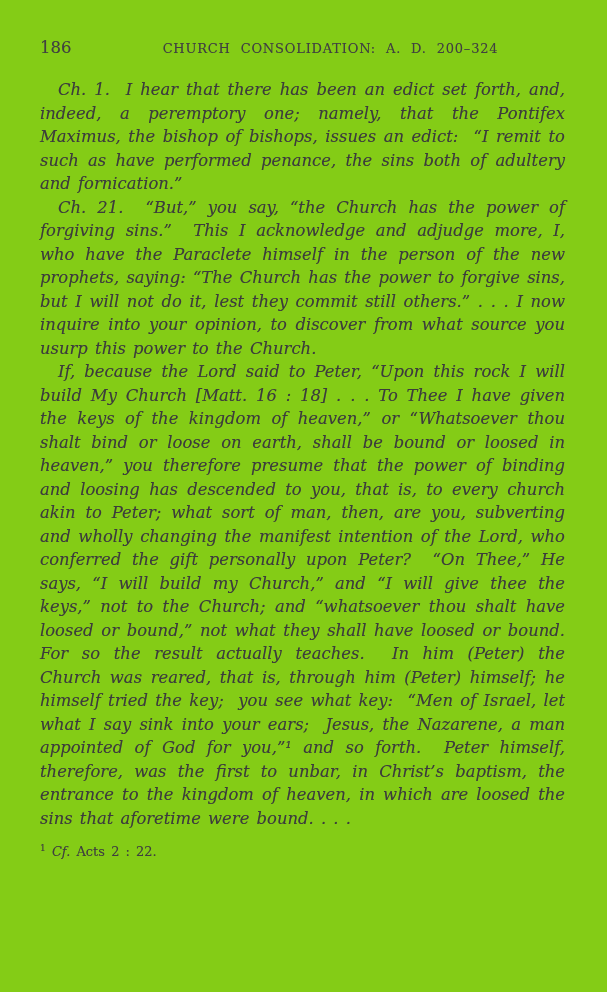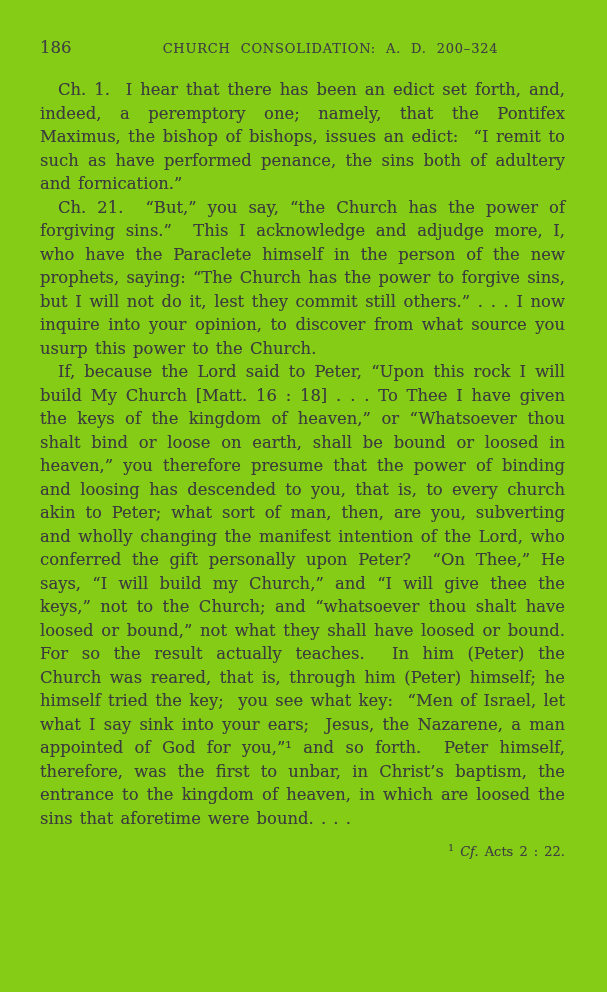--- a/index.html
+++ b/index.html
@@ -48,27 +48,28 @@
     white-space: pre-wrap;
   }
   .body-para {
     margin: 0;
     font-size: 16.4px;
     line-height: 23.5px;
     text-align: justify;
     text-indent: 18px;
     word-spacing: 2px;
     white-space: pre-wrap;
+    font-style: italic;
   }
   .body-para.first {
     margin-top: 19px;
   }
   .footnote {
     margin-top: 14px;
-    text-align: right;
+    text-align: left;
     font-size: 13px;
     line-height: 16px;
     word-spacing: 2px;
     color: #3f3f3f;
   }
   .footnote sup {
     font-size: 9px;
     vertical-align: super;
     line-height: 0;
   }

